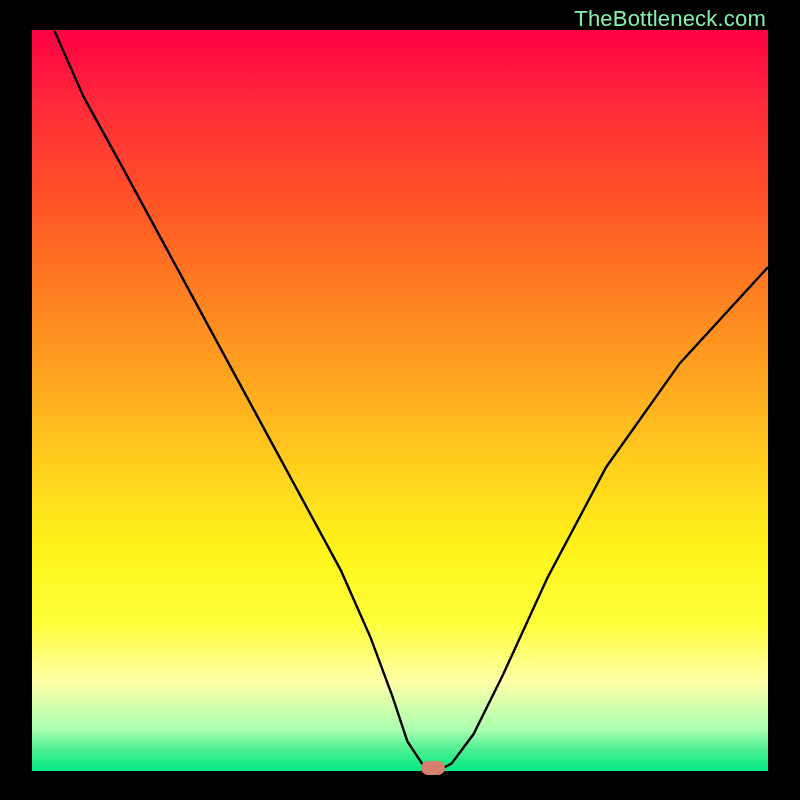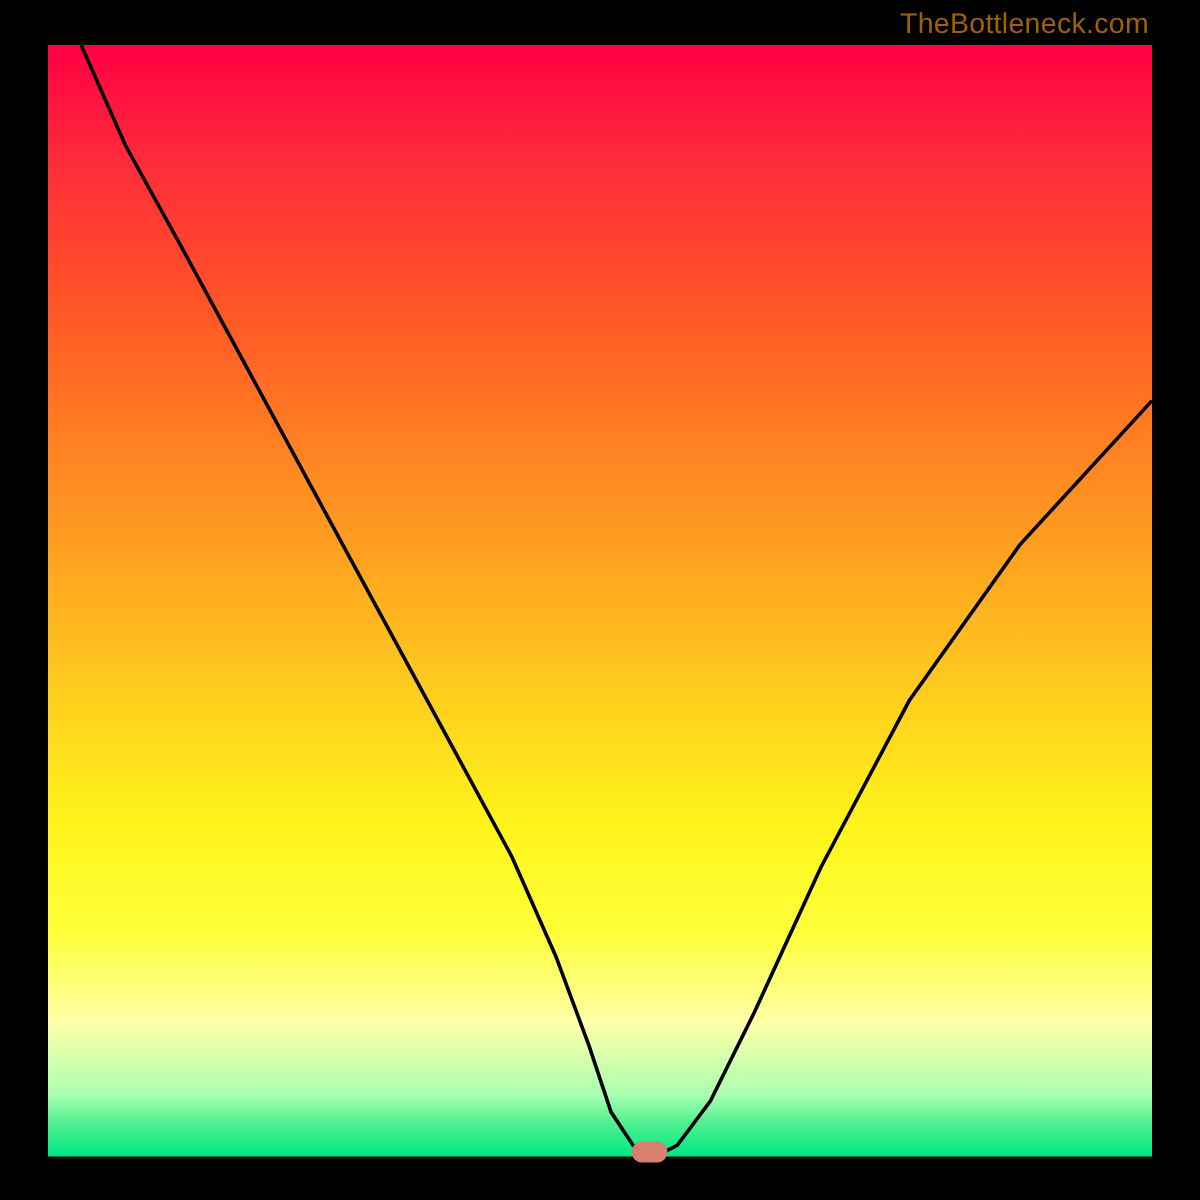--- a/index.html
+++ b/index.html
@@ -29,22 +29,22 @@
     #feffa8 88%,
     #a8ffb0 94.5%,
     #50f090 97%,
     #00e884 100%
   );
 }
 .watermark {
   position: absolute;
   top: 6px;
   right: 34px;
-  color: #a16207;
-  font-size: 19px;
+  color: #86efac;
+  font-size: 22px;
   font-weight: 500;
   letter-spacing: 0.2px;
 }
 .marker {
   position: absolute;
   width: 24px;
   height: 14px;
   background: #d88070;
   border-radius: 7px;
 }

